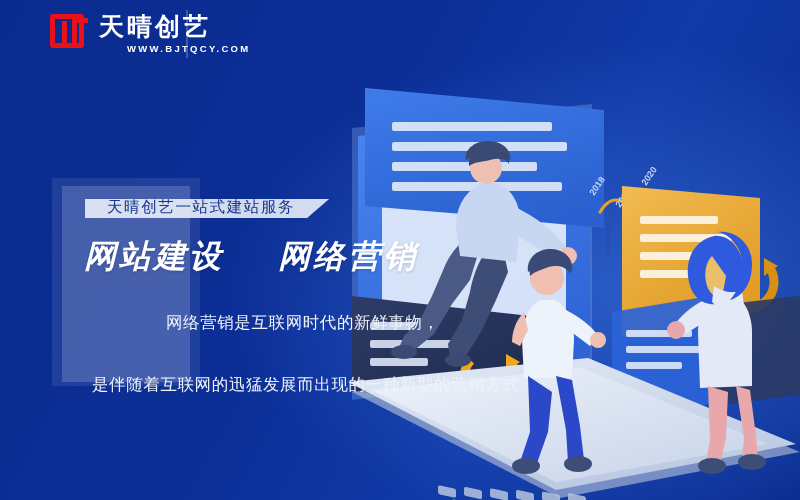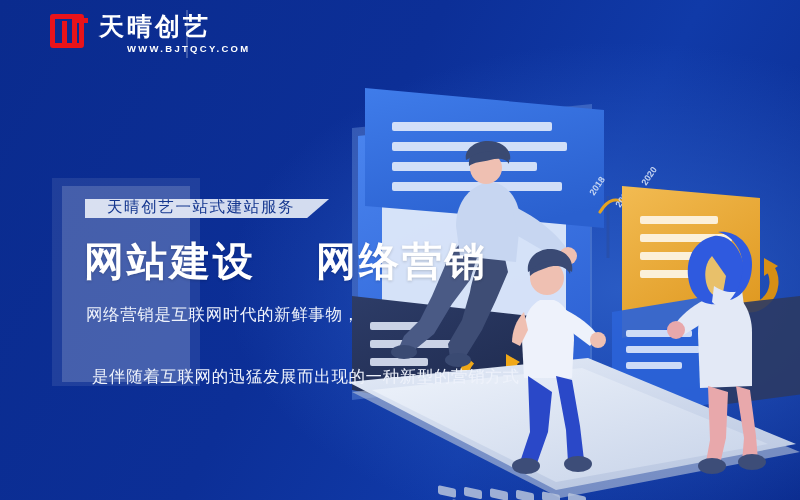--- a/index.html
+++ b/index.html
@@ -56,30 +56,31 @@
     display:flex;align-items:flex-end;
     padding:0 34px 0 22px;
     clip-path:polygon(0 0, 100% 0, calc(100% - 22px) 100%, 0 100%);
   }
   .tagline span{
     color:#14368f;font-size:15.5px;letter-spacing:1.6px;font-weight:500;
     font-family:"DejaVu Sans","Liberation Sans",sans-serif;white-space:nowrap;
   }
   .headline{
     position:absolute;left:84px;top:238px;
-    color:#ffffff;font-size:40px;font-weight:bold;letter-spacing:3px;
+    color:#ffffff;font-size:32px;font-weight:bold;letter-spacing:3px;
     white-space:nowrap;line-height:1.18;
     font-family:"DejaVu Sans","Liberation Sans",sans-serif;
     text-shadow:0 1px 3px rgba(0,0,0,0.18);
+    font-style:italic;
   }
   .headline .gap{display:inline-block;width:26px;}
   .subtitle{
-    position:absolute;left:86px;top:300px;
+    position:absolute;left:86px;top:308px;
     color:#eef2fb;font-size:16.5px;line-height:1.85;letter-spacing:0.6px;
-    font-family:"DejaVu Sans","Liberation Sans",sans-serif;white-space:nowrap;
+    font-family:"DejaVu Sans","Liberation Sans",sans-serif;white-space:nowrap;text-align:center;
   }
   .subtitle div:nth-child(2){padding-left:6px;margin-top:31px;}
 
   
   #art{position:absolute;left:0;top:0;width:800px;height:500px;}
 </style>
 </head>
 <body>
 
 <div id="stage">

